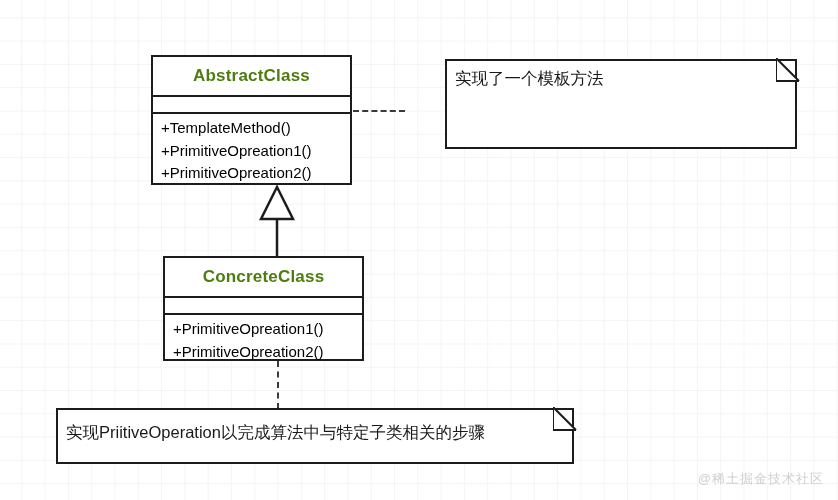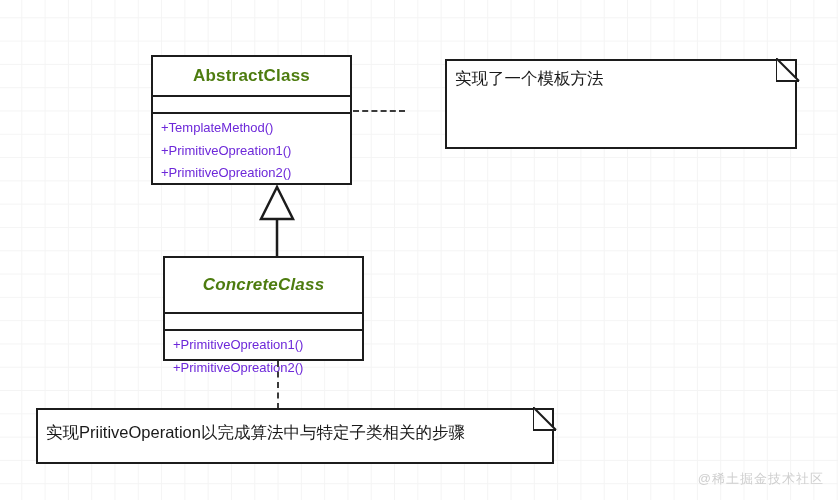--- a/index.html
+++ b/index.html
@@ -47,42 +47,42 @@
   .uml-class .cls-attrs {
     border-top: 2px solid #1c1c1c;
     box-sizing: border-box;
   }
   .uml-class .cls-ops {
     border-top: 2px solid #1c1c1c;
     box-sizing: border-box;
     padding: 3px 0 4px 8px;
   }
   .uml-class .cls-ops .op {
-    font-size: 13px;
-    color: #6d28d9;
+    font-size: 15px;
+    color: #000000;
     line-height: 22.5px;
     white-space: nowrap;
   }
 
   #abstract-class {
     left: 151px;
     top: 55px;
     width: 201px;
     height: 130px;
   }
   #abstract-class .cls-title { height: 38px; }
   #abstract-class .cls-attrs { height: 17px; }
 
   #concrete-class {
     left: 163px;
     top: 256px;
     width: 201px;
     height: 105px;
   }
-  #concrete-class .cls-title { height: 54px; font-style: italic; }
+  #concrete-class .cls-title { height: 38px; }
   #concrete-class .cls-attrs { height: 17px; }
 
   
   .uml-note {
     position: absolute;
     background: #ffffff;
     box-sizing: border-box;
   }
   .uml-note .note-body {
     position: absolute;
@@ -111,21 +111,21 @@
   }
 
   #note-abstract {
     left: 405px;
     top: 59px;
     width: 352px;
     height: 90px;
     margin-left: 40px;
   }
   #note-bottom {
-    left: 36px;
+    left: 56px;
     top: 408px;
     width: 518px;
     height: 56px;
   }
   #note-bottom .note-text { top: 12px; }
 
   
   .dashed-h {
     position: absolute;
     border-top: 2px dashed #3a3a3a;

